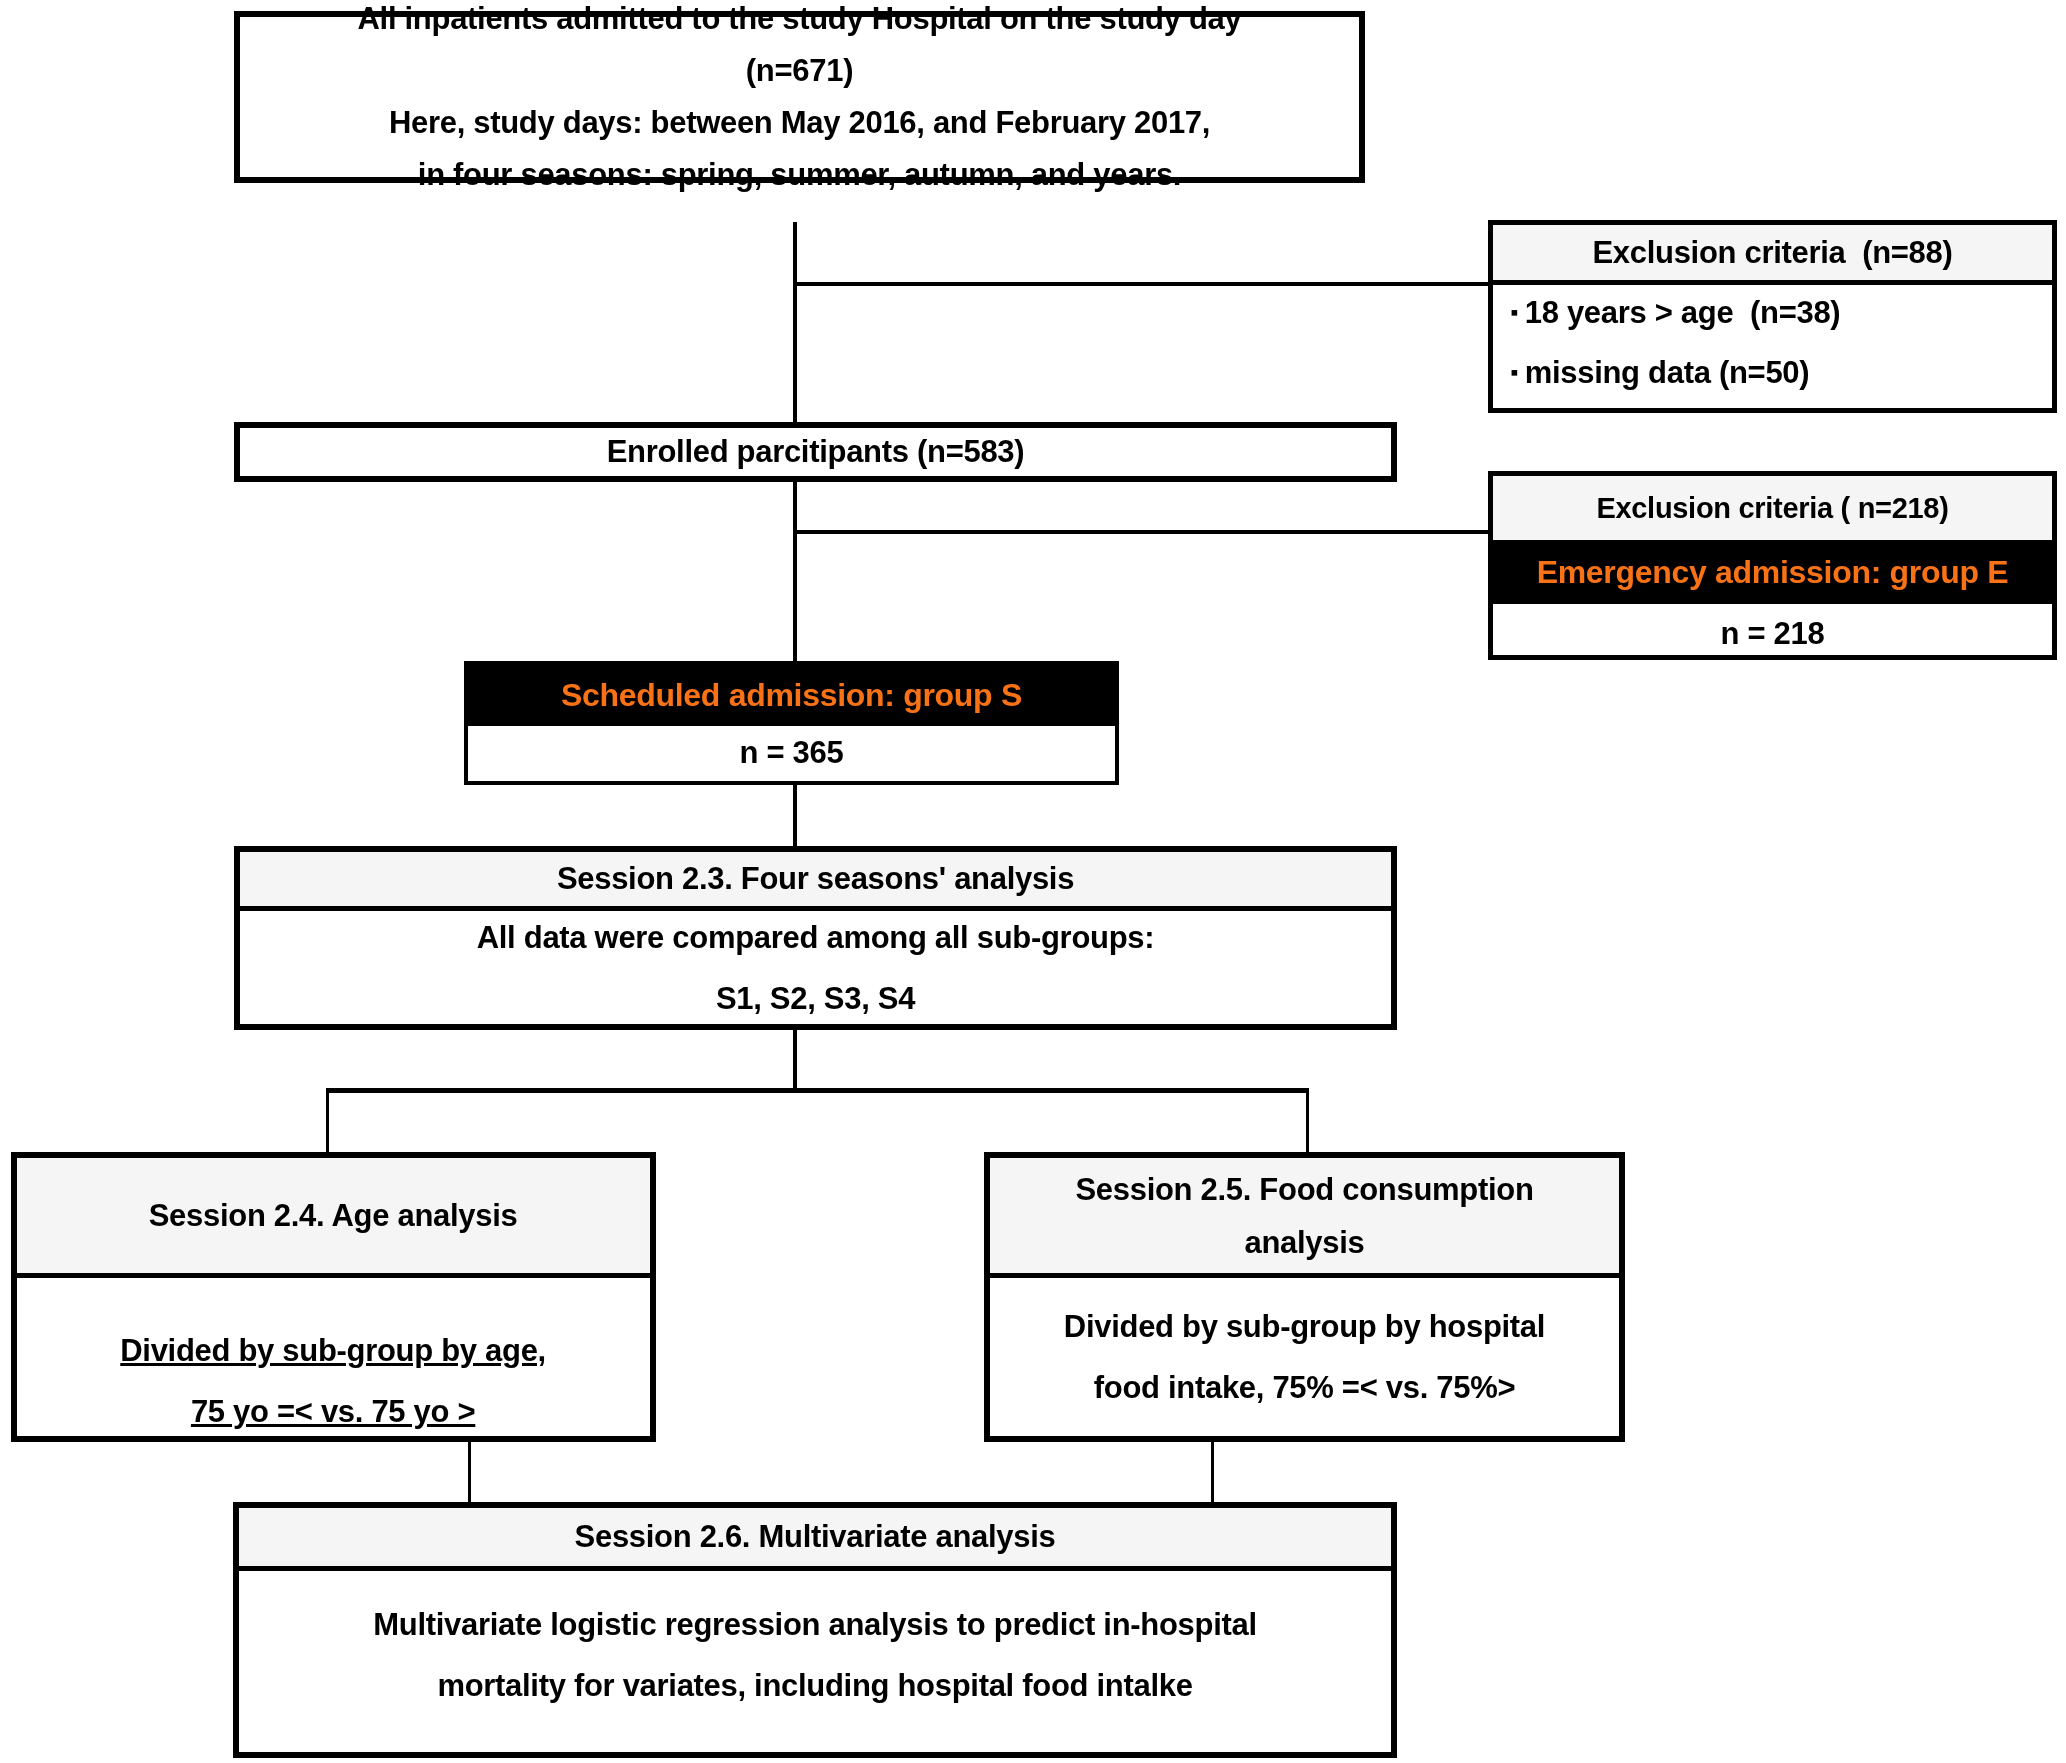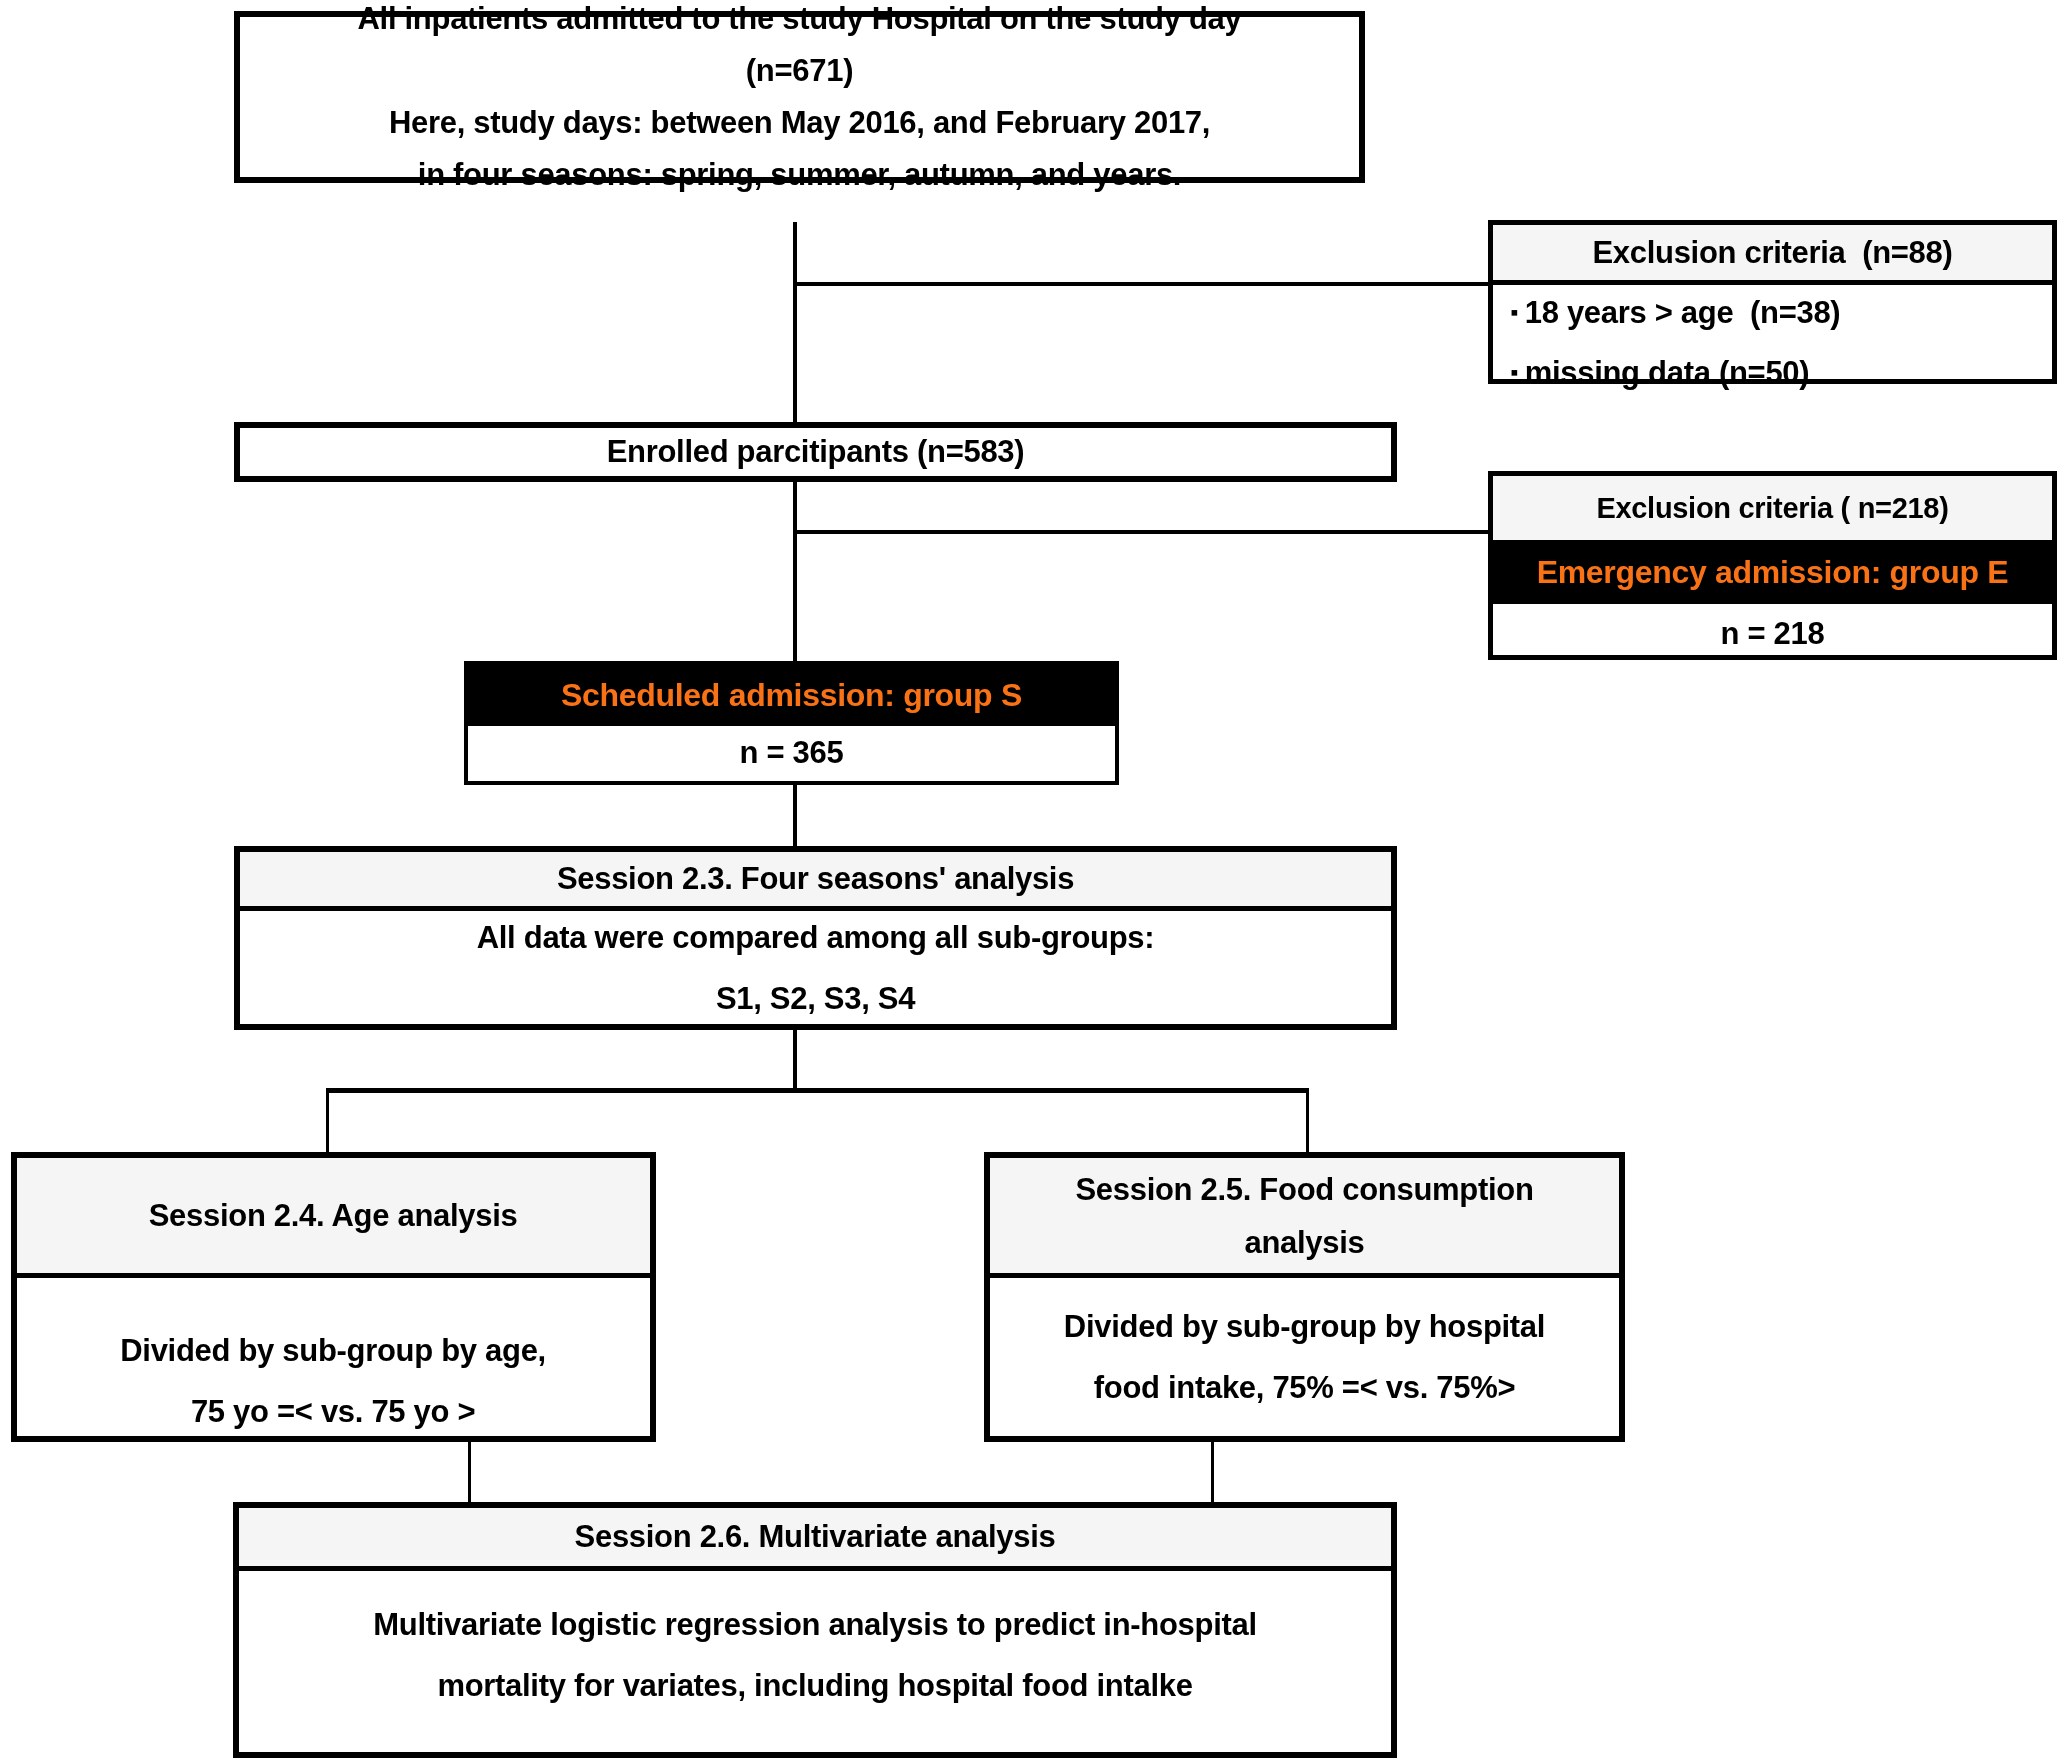--- a/index.html
+++ b/index.html
@@ -101,21 +101,21 @@
 
   <div class="box" style="left:234px; top:10.6px; width:1131px; height:172px;">
     <div class="box-body tline" style="height:100%;">
       <div>All inpatients admitted to the study Hospital on the study day</div>
       <div>(n=671)</div>
       <div>Here, study days: between May 2016, and February 2017,</div>
       <div>in four seasons: spring, summer, autumn, and years.</div>
     </div>
   </div>
 
-  <div class="box" style="left:1488px; top:220px; width:569px; height:164px; border-width:5.3px;">
+  <div class="box" style="left:1488px; top:220px; width:569px; height:193px; border-width:5.3px;">
     <div class="box-header" style="height:60px; font-size:31px;">Exclusion criteria  (n=88)</div>
     <div class="box-body" style="height:117px; align-items:flex-start; padding-left:17.3px;">
       <div class="bullet-row">
         <span class="bullet-glyph">▪</span><span>18 years &gt; age  (n=38)</span>
       </div>
       <div class="bullet-row">
         <span class="bullet-glyph">▪</span><span>missing data (n=50)</span>
       </div>
     </div>
   </div>
@@ -138,21 +138,21 @@
   <div class="box" style="left:234px; top:846px; width:1163px; height:184px;">
     <div class="box-header" style="height:59px;">Session 2.3. Four seasons' analysis</div>
     <div class="box-body bline" style="height:114px;">
       <div>All data were compared among all sub-groups:</div>
       <div>S1, S2, S3, S4</div>
     </div>
   </div>
 
   <div class="box" style="left:10.6px; top:1152px; width:645px; height:290px;">
     <div class="box-header" style="height:120px;">Session 2.4. Age analysis</div>
-    <div class="box-body bline" style="height:206px;">
+    <div class="box-body bline" style="height:206px;text-decoration:underline;">
       <div>Divided by sub-group by age,</div>
       <div>75 yo =&lt; vs. 75 yo &gt;</div>
     </div>
   </div>
 
   <div class="box" style="left:984px; top:1152px; width:641px; height:290px;">
     <div class="box-header" style="height:120px; line-height:53px;">
       <div>Session 2.5. Food consumption</div>
       <div>analysis</div>
     </div>

